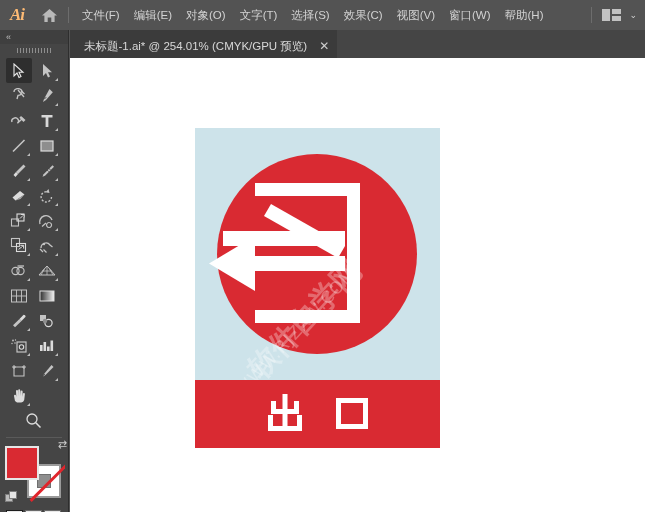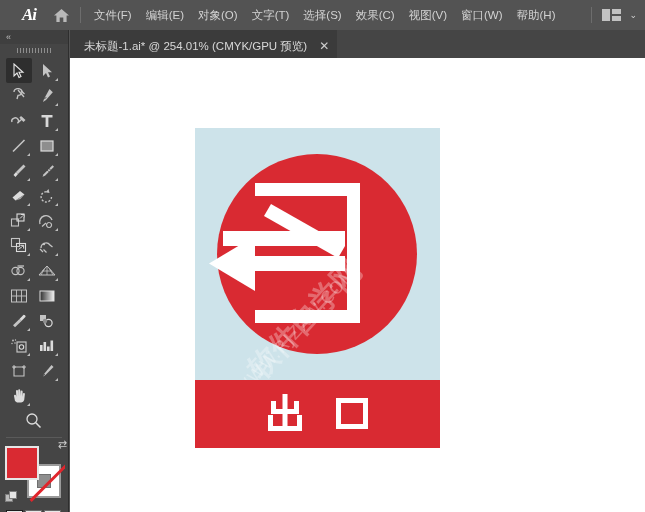--- a/index.html
+++ b/index.html
@@ -11,22 +11,22 @@
   }
   .app{position:relative;width:645px;height:512px;}
 
   
   .menubar{
     position:absolute;left:0;top:0;width:645px;height:30px;
     background:#535353;display:flex;align-items:center;
   }
   .ai-logo{
     width:34px;height:20px;display:flex;align-items:center;justify-content:center;
-    color:#ffffff;font-size:17px;font-weight:bold;font-style:italic;
-    letter-spacing:-1px;font-family:"Liberation Serif",serif;margin-left:12px;
+    color:#fdba74;font-size:17px;font-weight:bold;font-style:italic;
+    letter-spacing:-1px;font-family:"Liberation Serif",serif;
   }
   .home-icon{width:30px;height:30px;display:flex;align-items:center;justify-content:center;}
   .menu-sep{width:1px;height:16px;background:#6d6d6d;margin:0 6px 0 4px;}
   .menu-items{display:flex;align-items:center;}
   .menu-item{
     color:#d2d2d2;font-size:11.5px;padding:3px 7px;white-space:nowrap;cursor:default;text-align:right;
   }
   .menubar-right{margin-left:auto;display:flex;align-items:center;padding-right:8px;}
   .ws-sep{width:1px;height:16px;background:#6d6d6d;margin-right:10px;}
   .ws-icon{display:flex;align-items:center;}

